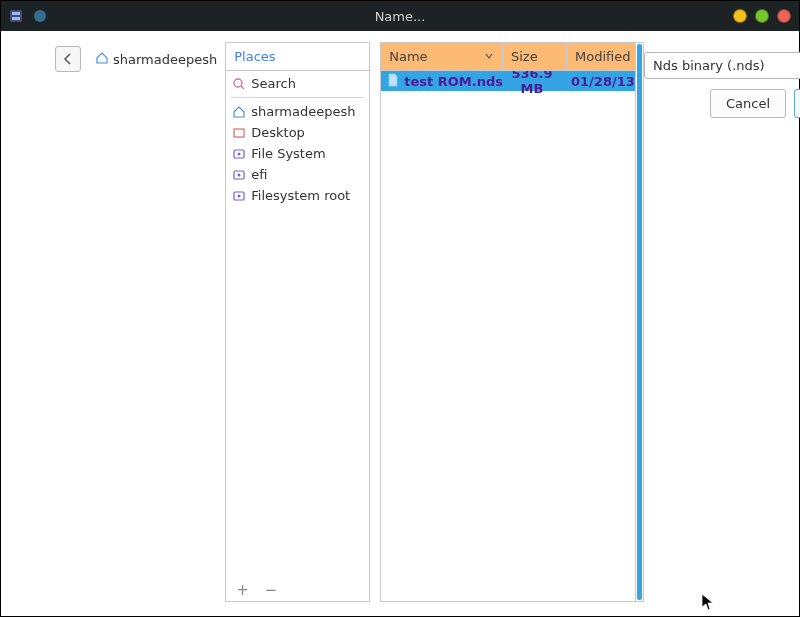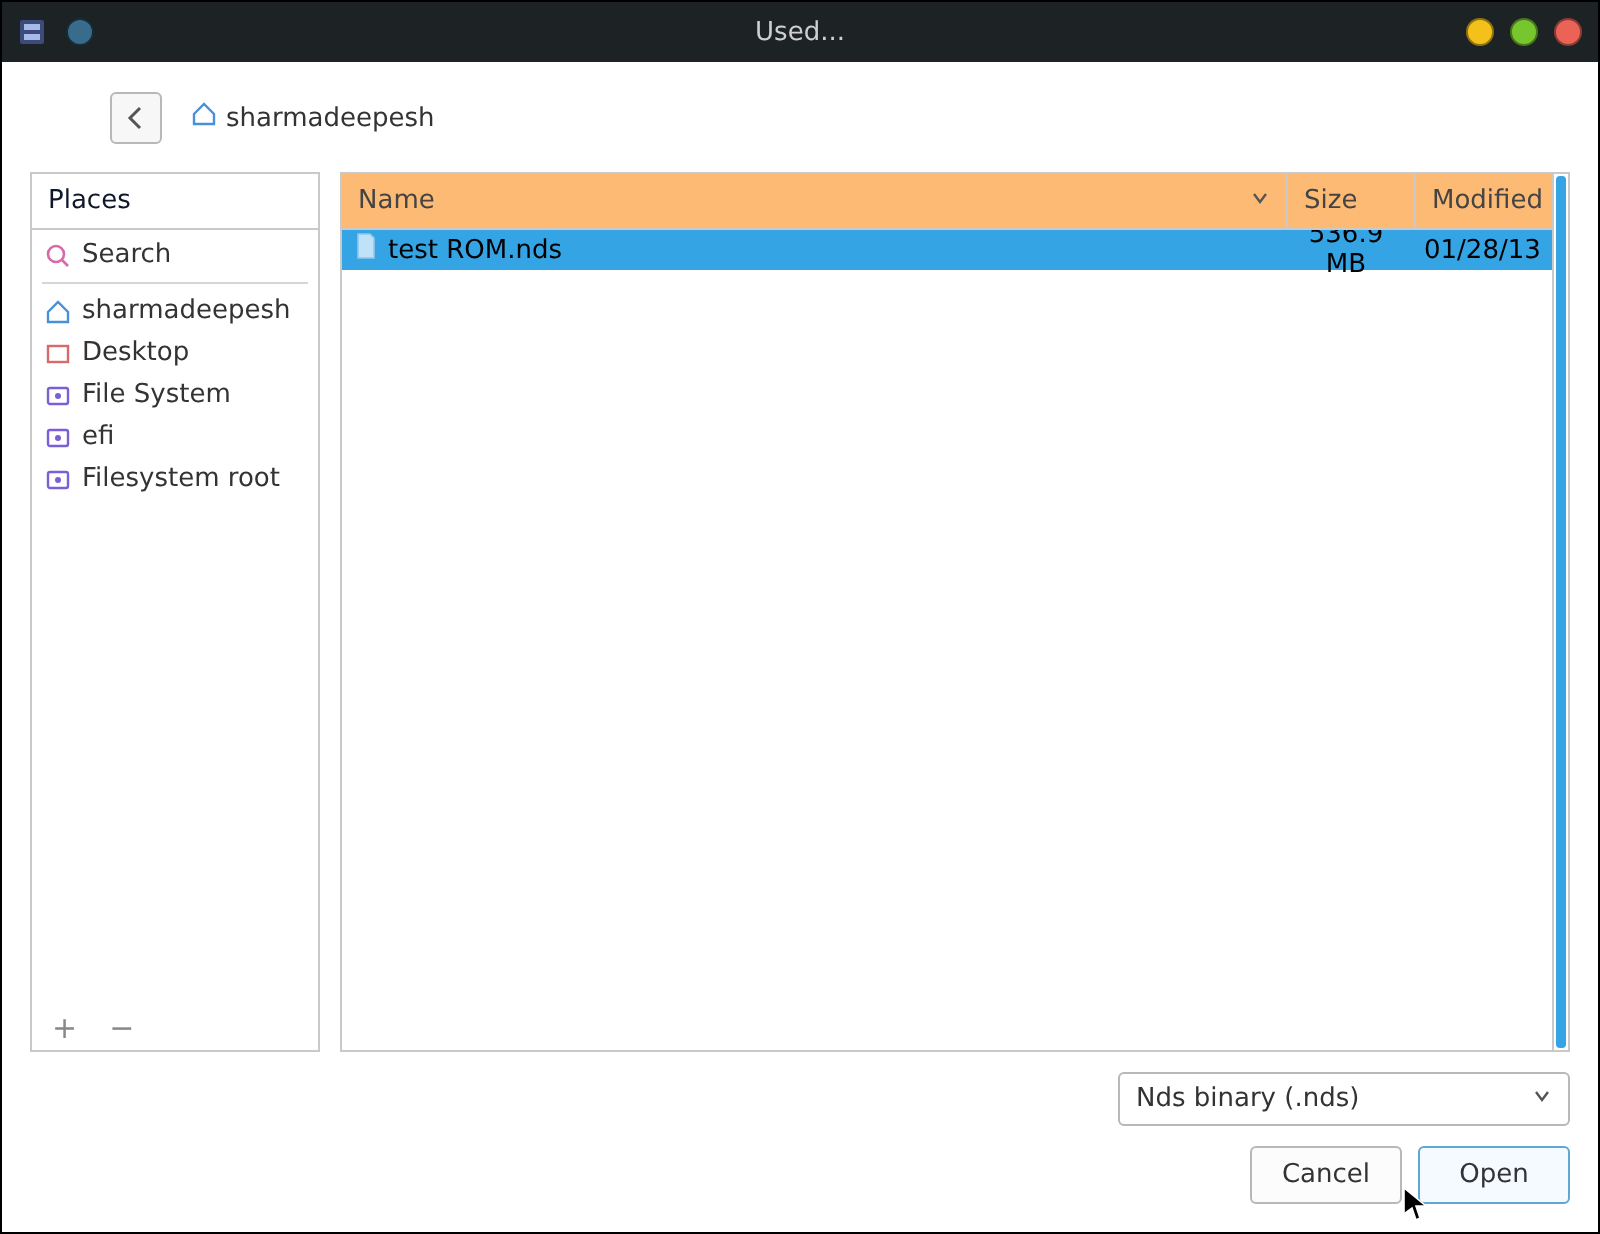--- a/index.html
+++ b/index.html
@@ -59,21 +59,21 @@
   .wc-min { background:#f4c11a; }
   .wc-max { background:#78c62e; }
   .wc-close { background:#ea6356; }
 
   .body-wrap {
     position:absolute;
     top:30px; left:0; right:0; bottom:0;
     background:#fff;
     padding: 11px 14px 14px 14px;
     display:flex;
-    flex-direction:column;
+    flex-direction:row;
   }
   .path-row {
     height: 34px;
     display:flex;
     align-items:center;
     gap:6px;
     margin-bottom:10px;
     padding-left: 40px;
   }
   .back-btn {
@@ -106,21 +106,21 @@
   .places-panel {
     width:145px;
     border:1px solid #c9c9c9;
     display:flex;
     flex-direction:column;
   }
   .panel-header {
     border-bottom:1px solid #c9c9c9;
     padding:6px 8px;
     font-size:13px;
-    color:#0f172a;
+    color:#3b82f6;
     background:#fff;
   }
   .places-list {
     flex:1;
     overflow:auto;
     padding:2px 0;
   }
   .place-item {
     display:flex;
     align-items:center;
@@ -173,21 +173,22 @@
   }
   .file-row {
     display:flex;
     align-items:center;
     height:20px;
     font-size:13px;
     padding:0;
   }
   .file-row.selected {
     background:#34a4e4;
-    color:#000000;
+    color:#4c1d95;
+    font-weight:bold;
   }
   .fr-name { flex:1; display:flex; align-items:center; gap:4px; padding-left:5px; min-width:0;}
   .fr-name-text { white-space:nowrap; overflow:hidden; text-overflow:ellipsis;}
   .fr-size { width:64px; text-align:center; padding-right:6px; }
   .fr-mod { width:68px; padding-left:4px; }
   .file-icon svg { width:14px; height:14px; }
   .scroll-stub {
     width:8px;
     background:#fff;
     border:1px solid #c9c9c9;
@@ -264,21 +265,21 @@
 
   <div class="titlebar">
     <span class="app-icon-wrap">
       <svg viewBox="0 0 14 14">
           <rect x="1" y="1" width="12" height="12" fill="#3b4b7a" rx="1"></rect>
           <rect x="3" y="3" width="8" height="3" fill="#a7b8ea"></rect>
           <rect x="3" y="8" width="8" height="3" fill="#a7b8ea"></rect>
         </svg>
     </span>
     <span class="round-dot round-blue"></span>
-    <span class="title-text">Used...</span>
+    <span class="title-text">Name...</span>
     <div class="window-controls">
       <div class="wc wc-min"></div>
       <div class="wc wc-max"></div>
       <div class="wc wc-close"></div>
     </div>
   </div>
 
   <div class="body-wrap">
 
     <div class="path-row">

